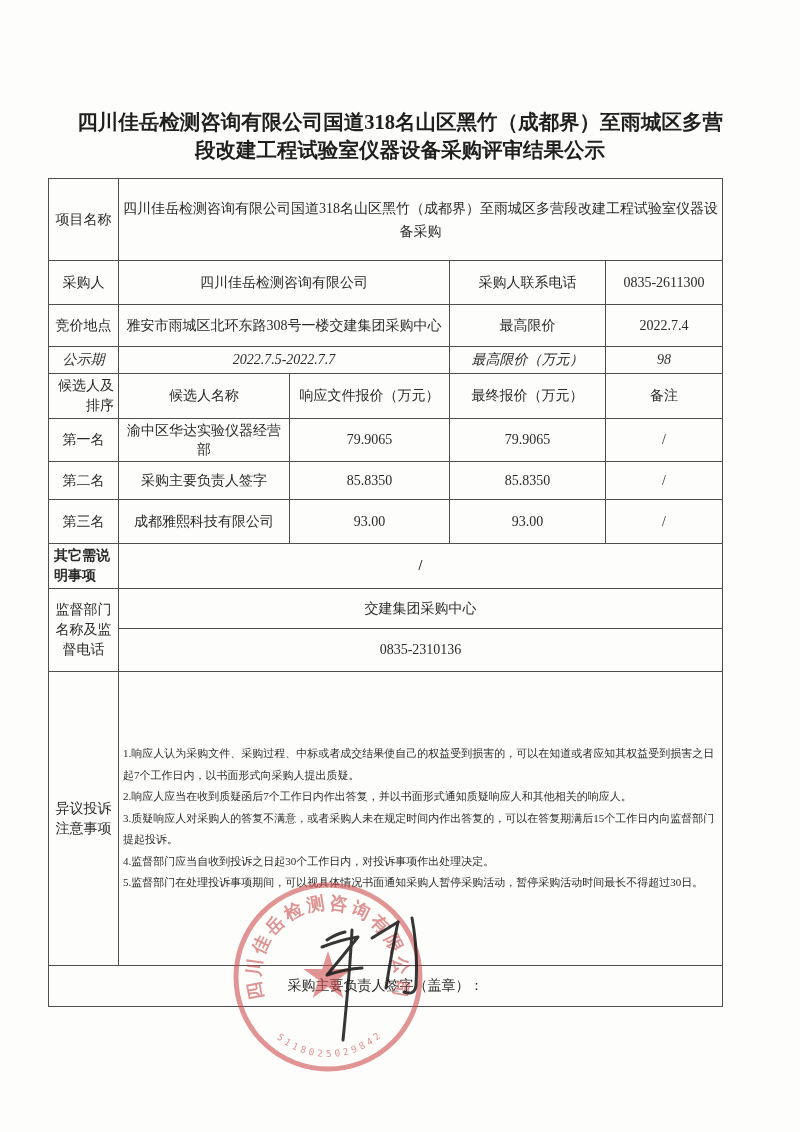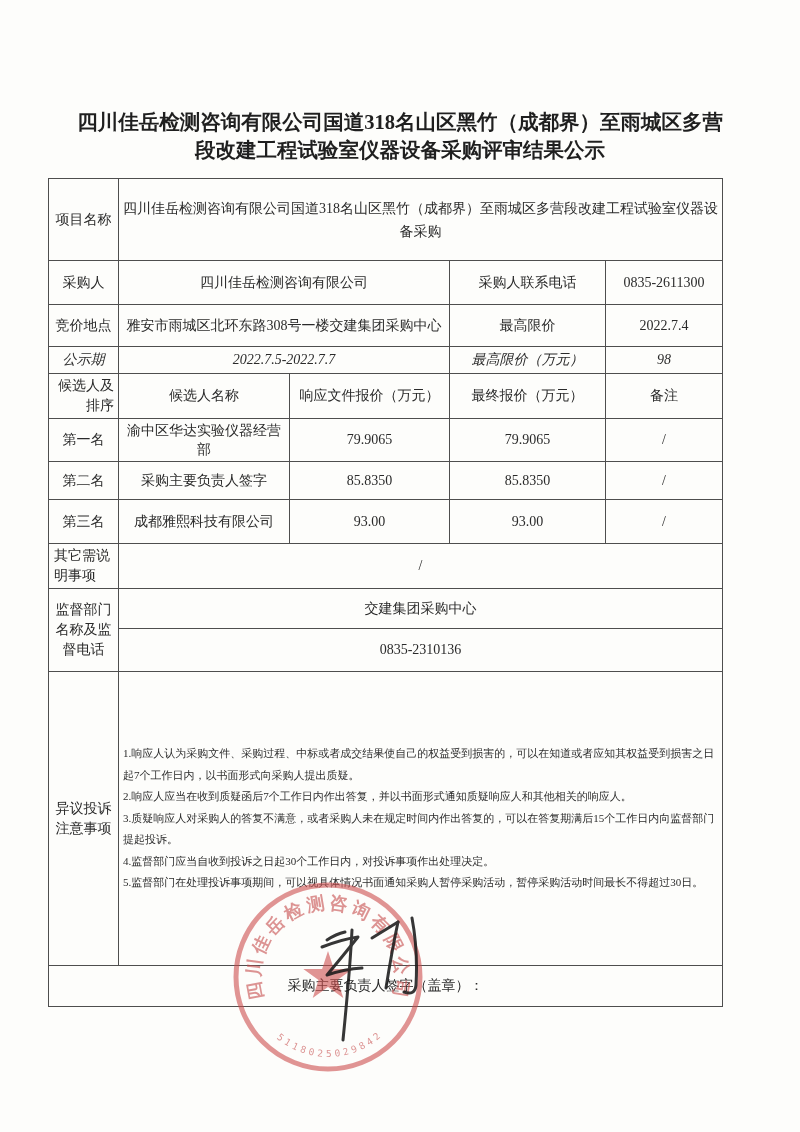--- a/index.html
+++ b/index.html
@@ -39,21 +39,21 @@
     overflow:hidden;
   }
   tr.r-project{height:82px;}
   tr.r-purchaser{height:44px;}
   tr.r-bidding{height:42px;}
   tr.r-publicity{height:27px;font-style:italic;}
   tr.r-candheader{height:38px;}
   tr.r-rank1{height:40px;}
   tr.r-rank2{height:38px;}
   tr.r-rank3{height:44px;}
-  tr.r-other{height:38px;}
+  tr.r-other{height:38px;font-weight:bold;}
   tr.r-superv1{height:40px;}
   tr.r-superv2{height:43px;}
   tr.r-complaint{height:294px;}
   tr.r-signature{height:41px;}
   td.label-cell{line-height:19px;}
   td.complaint-cell{vertical-align:middle;padding:0 7px;}
   .complaint-text{
     text-align:left;
     font-size:11px;
     line-height:21.5px;

